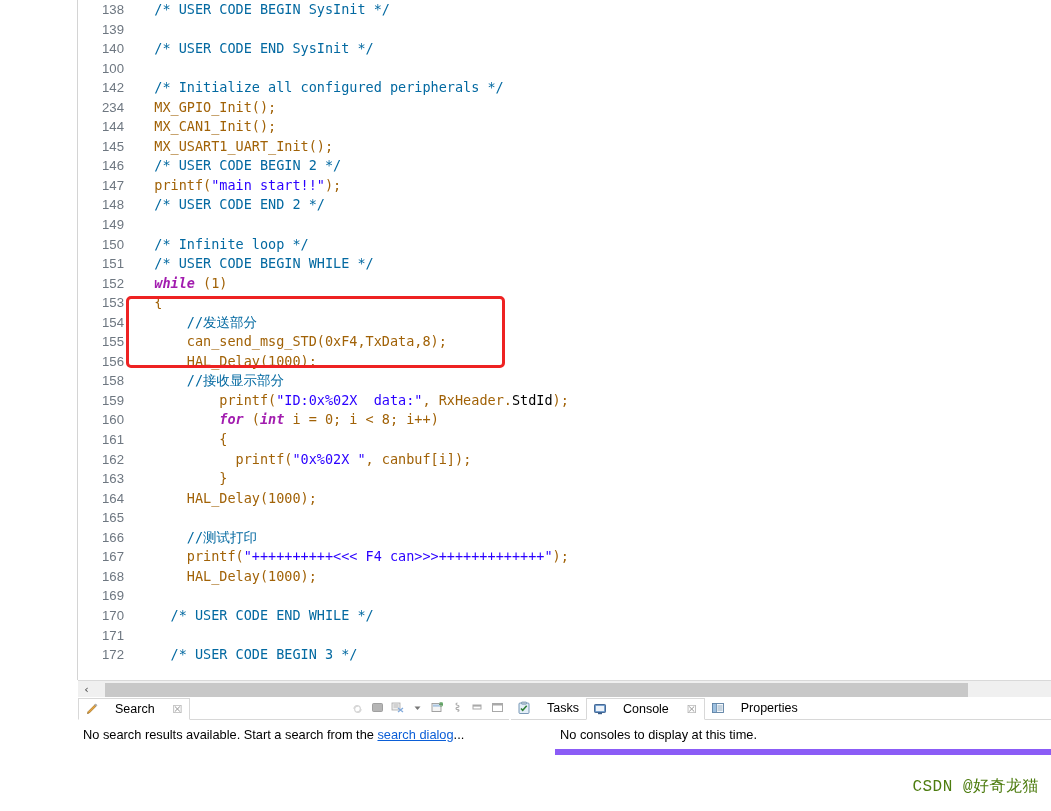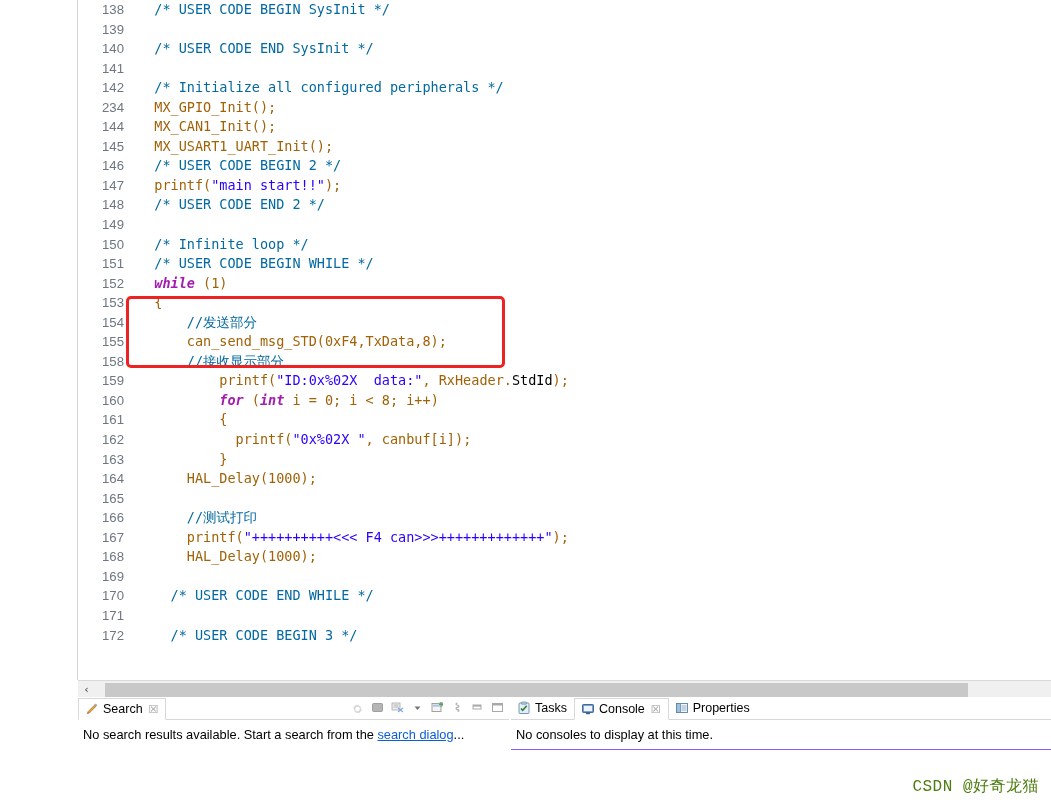--- a/index.html
+++ b/index.html
@@ -156,21 +156,21 @@
     height: 23px;
     background: #ffffff;
     border-bottom: 1px solid #d8d8d8;
     display: flex;
     align-items: flex-end;
   }
 
   .tab {
     display: flex;
     align-items: center;
-    gap: 4px;
+    gap: 16px;
     height: 22px;
     padding: 0 7px 0 6px;
     font-size: 12.5px;
     color: #000000;
     white-space: nowrap;
     font-family: "Liberation Sans", sans-serif;
   }
   .tab.active {
     background: #ffffff;
     border-top: 1px solid #d8d8d8;
@@ -189,22 +189,23 @@
 
   .panel-body {
     position: relative;
     padding: 7px 8px 0 5px;
     font-size: 12.8px;
     color: #000000;
     font-family: "Liberation Sans", sans-serif;
   }
 
   .panel-body.console-body {
-    border-bottom: 1px solid #8b5cf6;
+    border-bottom: 6px solid #8b5cf6;
     padding-bottom: 7px;
+    margin-left: 44px;
   }
 
   .link {
     color: #0b5ed7;
     text-decoration: underline;
   }
 
   .toolbar {
     position: absolute;
     right: 4px;
@@ -238,35 +239,36 @@
 <div id="app">
 
   <div class="editor-wrap">
 
     <div class="editor-leftpad"></div>
 
     <div class="code-area" id="code-area">
         <div class="code-line"><span class="ln">138</span><span class="code-text"><span class="tok-cmt">  /* USER CODE BEGIN SysInit */</span></span></div>
         <div class="code-line"><span class="ln">139</span><span class="code-text"><span class="tok-plain"></span></span></div>
         <div class="code-line"><span class="ln">140</span><span class="code-text"><span class="tok-cmt">  /* USER CODE END SysInit */</span></span></div>
-        <div class="code-line"><span class="ln">141</span><span class="code-text"><span class="tok-plain"></span></span></div>
+        <div class="code-line"><span class="ln">100</span><span class="code-text"><span class="tok-plain"></span></span></div>
         <div class="code-line"><span class="ln">142</span><span class="code-text"><span class="tok-cmt">  /* Initialize all configured peripherals */</span></span></div>
         <div class="code-line"><span class="ln">234</span><span class="code-text"><span class="tok-plain">  MX_GPIO_Init();</span></span></div>
         <div class="code-line"><span class="ln">144</span><span class="code-text"><span class="tok-plain">  MX_CAN1_Init();</span></span></div>
         <div class="code-line"><span class="ln">145</span><span class="code-text"><span class="tok-plain">  MX_USART1_UART_Init();</span></span></div>
         <div class="code-line"><span class="ln">146</span><span class="code-text"><span class="tok-cmt">  /* USER CODE BEGIN 2 */</span></span></div>
         <div class="code-line"><span class="ln">147</span><span class="code-text"><span class="tok-plain">  printf(</span><span class="tok-str">"main start!!"</span><span class="tok-plain">);</span></span></div>
         <div class="code-line"><span class="ln">148</span><span class="code-text"><span class="tok-cmt">  /* USER CODE END 2 */</span></span></div>
         <div class="code-line"><span class="ln">149</span><span class="code-text"><span class="tok-plain"></span></span></div>
         <div class="code-line"><span class="ln">150</span><span class="code-text"><span class="tok-cmt">  /* Infinite loop */</span></span></div>
         <div class="code-line"><span class="ln">151</span><span class="code-text"><span class="tok-cmt">  /* USER CODE BEGIN WHILE */</span></span></div>
         <div class="code-line"><span class="ln">152</span><span class="code-text"><span class="tok-plain">  </span><span class="tok-kw">while</span><span class="tok-plain"> (1)</span></span></div>
         <div class="code-line"><span class="ln">153</span><span class="code-text"><span class="tok-plain">  {</span></span></div>
         <div class="code-line"><span class="ln">154</span><span class="code-text"><span class="tok-cmt">      //发送部分</span></span></div>
         <div class="code-line"><span class="ln">155</span><span class="code-text"><span class="tok-plain">      can_send_msg_STD(0xF4,TxData,8);</span></span></div>
+        <div class="code-line"><span class="ln">156</span><span class="code-text"><span class="tok-plain">      HAL_Delay(1000);</span></span></div>
         <div class="code-line"><span class="ln">158</span><span class="code-text"><span class="tok-cmt">      //接收显示部分</span></span></div>
         <div class="code-line"><span class="ln">159</span><span class="code-text"><span class="tok-plain">          printf(</span><span class="tok-str">"ID:0x%02X  data:"</span><span class="tok-plain">, RxHeader.</span><span class="tok-fld">StdId</span><span class="tok-plain">);</span></span></div>
         <div class="code-line"><span class="ln">160</span><span class="code-text"><span class="tok-plain">          </span><span class="tok-kw">for</span><span class="tok-plain"> (</span><span class="tok-kw">int</span><span class="tok-plain"> i = 0; i &lt; 8; i++)</span></span></div>
         <div class="code-line"><span class="ln">161</span><span class="code-text"><span class="tok-plain">          {</span></span></div>
         <div class="code-line"><span class="ln">162</span><span class="code-text"><span class="tok-plain">            printf(</span><span class="tok-str">"0x%02X "</span><span class="tok-plain">, canbuf[i]);</span></span></div>
         <div class="code-line"><span class="ln">163</span><span class="code-text"><span class="tok-plain">          }</span></span></div>
         <div class="code-line"><span class="ln">164</span><span class="code-text"><span class="tok-plain">      HAL_Delay(1000);</span></span></div>
         <div class="code-line"><span class="ln">165</span><span class="code-text"><span class="tok-plain"></span></span></div>
         <div class="code-line"><span class="ln">166</span><span class="code-text"><span class="tok-cmt">      //测试打印</span></span></div>
         <div class="code-line"><span class="ln">167</span><span class="code-text"><span class="tok-plain">      printf(</span><span class="tok-str">"++++++++++&lt;&lt;&lt; F4 can&gt;&gt;&gt;+++++++++++++"</span><span class="tok-plain">);</span></span></div>

